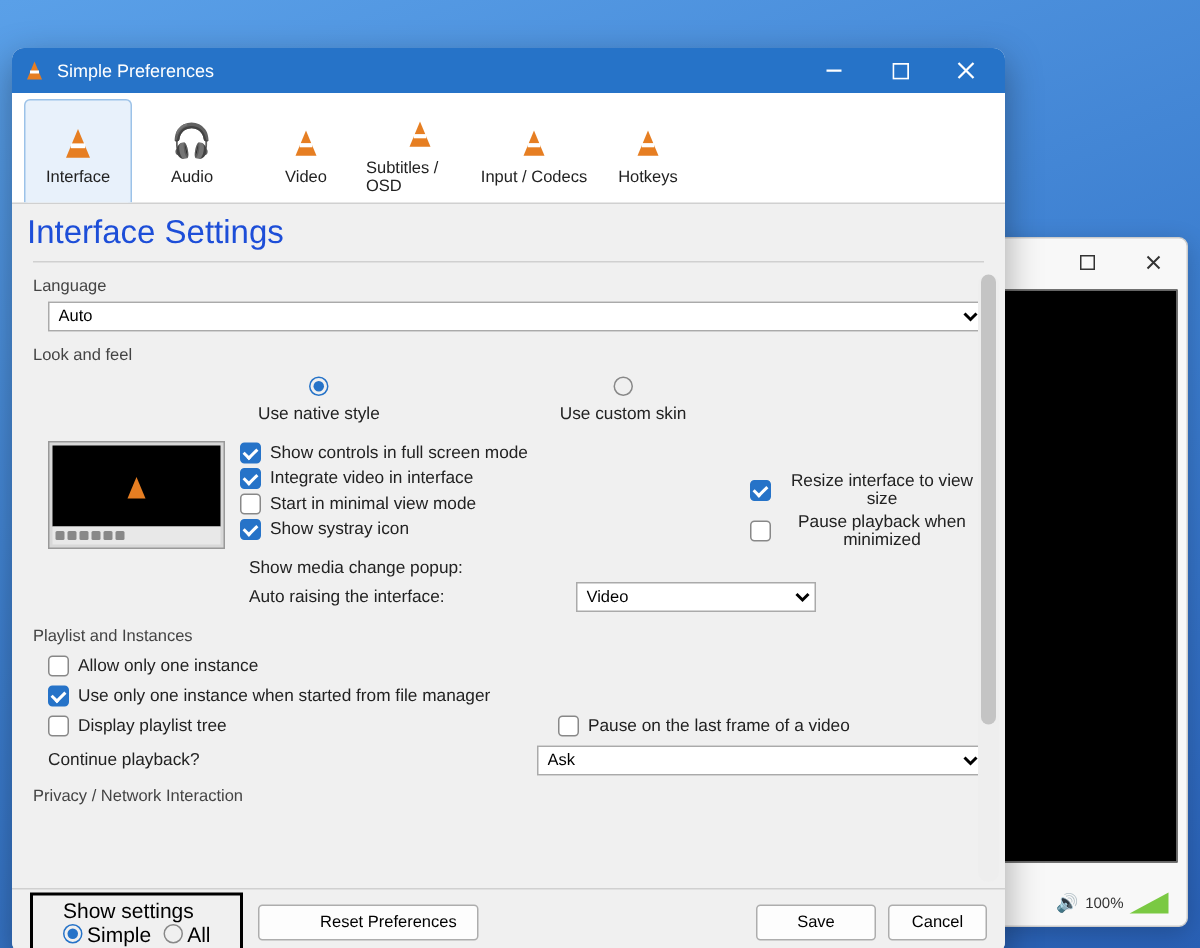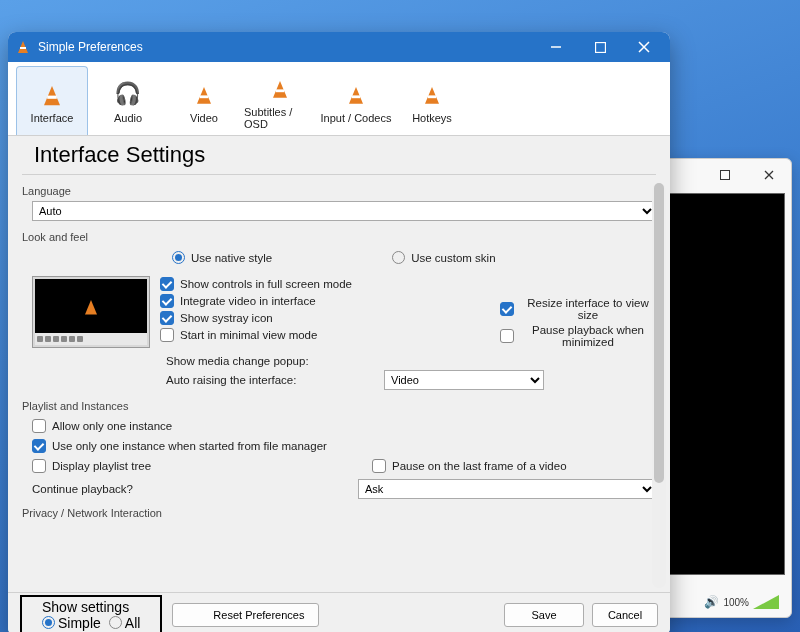--- a/index.html
+++ b/index.html
@@ -25,39 +25,39 @@
   .titlebar-text { color: #fff; font-size: 12px; flex: 1; }
   .tb-btns { display: flex; }
   .tb-btn { width: 44px; height: 30px; display: flex; align-items: center; justify-content: center; color: #fff; font-size: 14px; }
 
   
   .toolbar { height: 74px; background: #fff; border-bottom: 1px solid #d0d0d0; display: flex; padding: 4px 8px 0; gap: 4px; }
   .tool-tab { width: 72px; display: flex; flex-direction: column; align-items: center; justify-content: center; font-size: 11px; color: #222; border-radius: 4px 4px 0 0; padding: 4px 0; }
   .tool-tab.selected { background: #e8f1fb; border: 1px solid #9cc2e8; border-bottom: none; }
   .tool-icon { width: 32px; height: 32px; display: flex; align-items: center; justify-content: center; margin-bottom: 2px; font-size: 22px; }
 
-  .page-title { font-size: 22px; color: #000000; padding: 6px 26px; font-weight: 400; }
+  .page-title { font-size: 22px; color: #1d4ed8; padding: 6px 10px; font-weight: 400; }
   .hr { height: 1px; background: #d0d0d0; margin: 0 14px 4px; }
 
   
   .content-wrap { flex: 1; position: relative; display: flex; }
   .content { flex: 1; overflow: hidden; padding: 0 14px 0 24px; font-size: 11.5px; color: #222; }
   .scrollbar { position: absolute; right: 4px; top: 4px; bottom: 4px; width: 14px; background: #eee; border-radius: 7px; }
   .scroll-thumb { position: absolute; top: 0; left: 2px; width: 10px; height: 300px; background: #c4c4c4; border-radius: 5px; }
 
   .section-label { font-size: 11px; color: #444; margin: 6px 0 4px -10px; }
   .row { display: flex; align-items: center; margin: 3px 0; gap: 8px; }
   .row-label { width: 330px; }
   .row-field { flex: 1; }
 
   select { height: 20px; font-size: 11px; width: 100%; border: 1px solid #aaa; background: #fff; padding: 0 2px; }
   select.narrow { width: 160px; }
 
   .radio-row { display: flex; align-items: center; gap: 120px; padding: 4px 0 4px 140px; }
-  .radio-item { display: flex; align-items: center; gap: 6px; }
+  .radio-item { display: flex; align-items: center; gap: 6px; flex-direction: column; }
   .radio { width: 13px; height: 13px; border-radius: 50%; border: 1.5px solid #2673c8; display: flex; align-items: center; justify-content: center; }
   .radio.empty { border-color: #888; }
   .radio.checked::after { content: ""; width: 7px; height: 7px; border-radius: 50%; background: #2673c8; }
 
   .cols { display: flex; }
   .col-left { width: 340px; }
   .col-right { flex: 1; }
 
   .check-row { display: flex; align-items: center; gap: 6px; margin: 3px 0; }
   .check { width: 14px; height: 14px; border: 1px solid #888; border-radius: 3px; background: #fff; display: flex; align-items: center; justify-content: center; flex-shrink: 0; }
@@ -233,26 +233,26 @@
               <div class="col-left">
                 <div class="check-row">
                   <div class="check checked"></div>
                   <span>Show controls in full screen mode</span>
                 </div>
                 <div class="check-row">
                   <div class="check checked"></div>
                   <span>Integrate video in interface</span>
                 </div>
                 <div class="check-row">
+                  <div class="check"></div>
+                  <span>Start in minimal view mode</span>
+                </div>
+                <div class="check-row">
                   <div class="check checked"></div>
                   <span>Show systray icon</span>
-                </div>
-                <div class="check-row">
-                  <div class="check"></div>
-                  <span>Start in minimal view mode</span>
                 </div>
               </div>
               <div class="col-right" style="padding-top:20px">
                 <div class="check-row">
                   <div class="check checked"></div>
                   <span>Resize interface to view size</span>
                 </div>
                 <div class="check-row">
                   <div class="check"></div>
                   <span>Pause playback when minimized</span>

